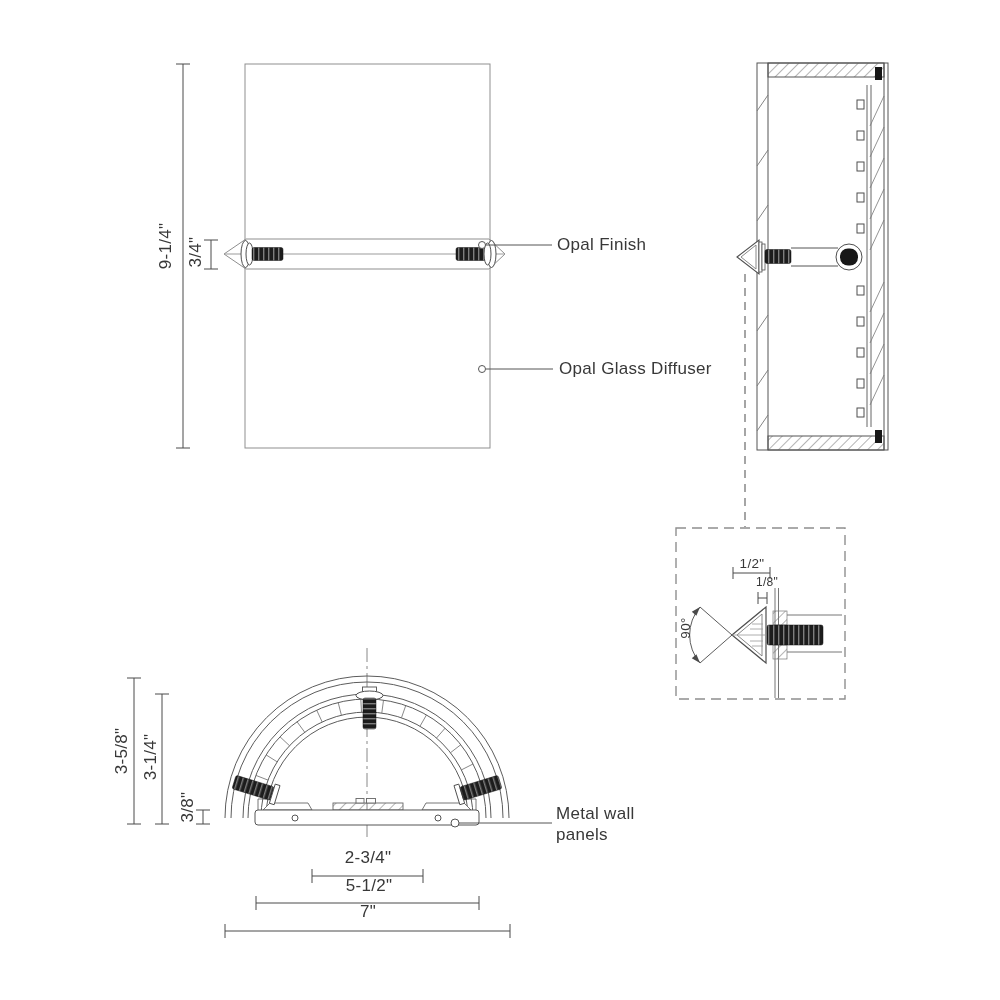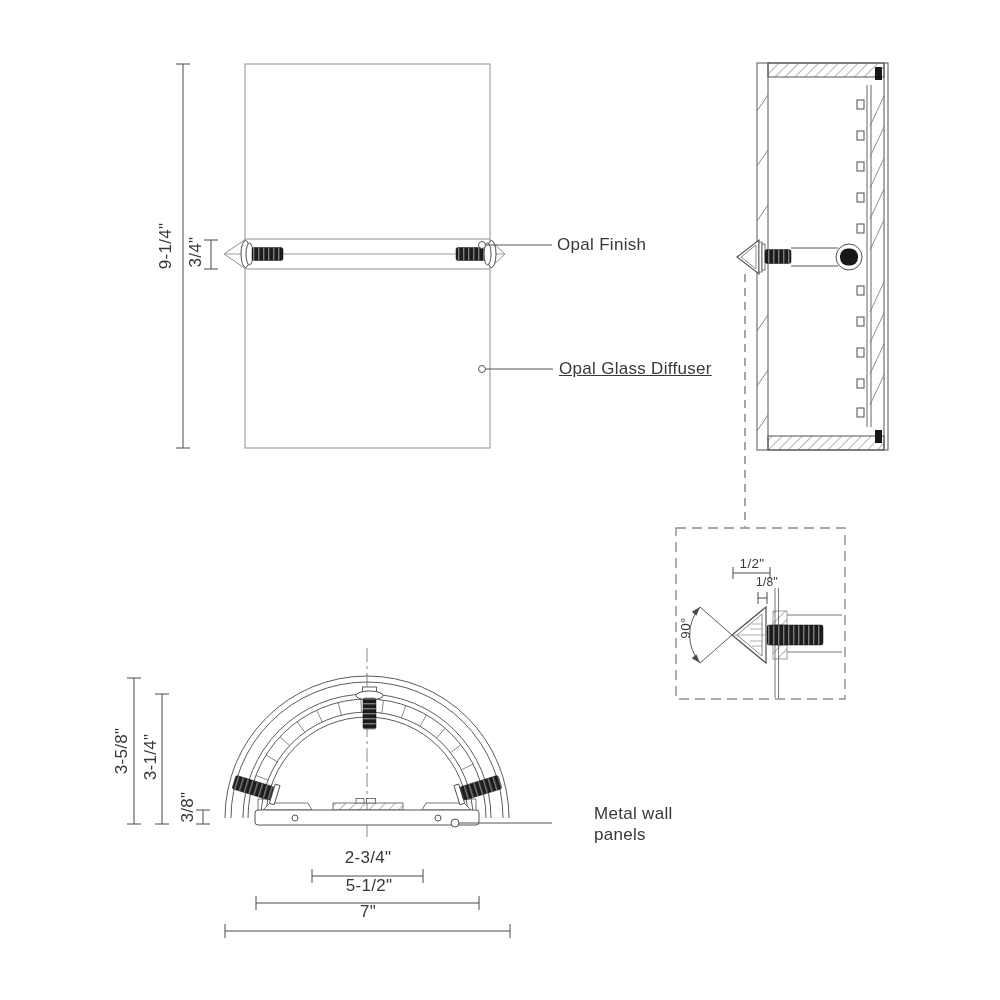--- a/index.html
+++ b/index.html
@@ -9,21 +9,21 @@
   }
   .canvas svg{position:absolute;left:0;top:0;}
   .lbl{
     position:absolute;font-size:17px;color:#383838;white-space:nowrap;
     transform:translate(-50%,-50%);letter-spacing:.3px;
   }
   .rot{transform:translate(-50%,-50%) rotate(-90deg);}
   .anchor-left{transform:translate(0,-50%);}
   .small{font-size:13.5px;}
   .tiny{font-size:12px;}
-  .two-line{line-height:21px;margin-left:38px;}
+  .two-line{line-height:21px;}
 </style>
 </head>
 <body>
 
 <div class="canvas">
 
 <svg width="1000" height="1000" viewBox="0 0 1000 1000">
   <defs>
     <pattern id="hatch" width="7" height="7" patternUnits="userSpaceOnUse" patternTransform="rotate(45)">
       <line x1="0" y1="0" x2="0" y2="7" stroke="#6a6a6a" stroke-width="1"></line>
@@ -256,21 +256,21 @@
     <g>
       <line x1="459" y1="823" x2="552" y2="823" stroke="#555555" stroke-width="1"></line>
       <circle cx="455" cy="823" r="4" fill="#ffffff" stroke="#555555" stroke-width="1"></circle>
     </g>
   </g>
 </svg>
 
 <div class="lbl rot" style="left:166px;top:246px;">9-1/4"</div>
 <div class="lbl rot" style="left:196px;top:252px;">3/4"</div>
 <div class="lbl anchor-left" style="left:557px;top:245px;">Opal Finish</div>
-<div class="lbl anchor-left" style="left:559px;top:369px;text-decoration:underline;">Opal Glass Diffuser</div>
+<div class="lbl anchor-left" style="left:559px;top:369px;">Opal Glass Diffuser</div>
 
 <div class="lbl small" style="left:752px;top:563px;">1/2"</div>
 <div class="lbl tiny" style="left:767px;top:582px;">1/8"</div>
 <div class="lbl rot small" style="left:685px;top:628px;">90°</div>
 
 <div class="lbl rot" style="left:122px;top:751px;">3-5/8"</div>
 <div class="lbl rot" style="left:151px;top:757px;">3-1/4"</div>
 <div class="lbl rot" style="left:188px;top:807px;">3/8"</div>
 <div class="lbl" style="left:368px;top:858px;">2-3/4"</div>
 <div class="lbl" style="left:369px;top:886px;">5-1/2"</div>

